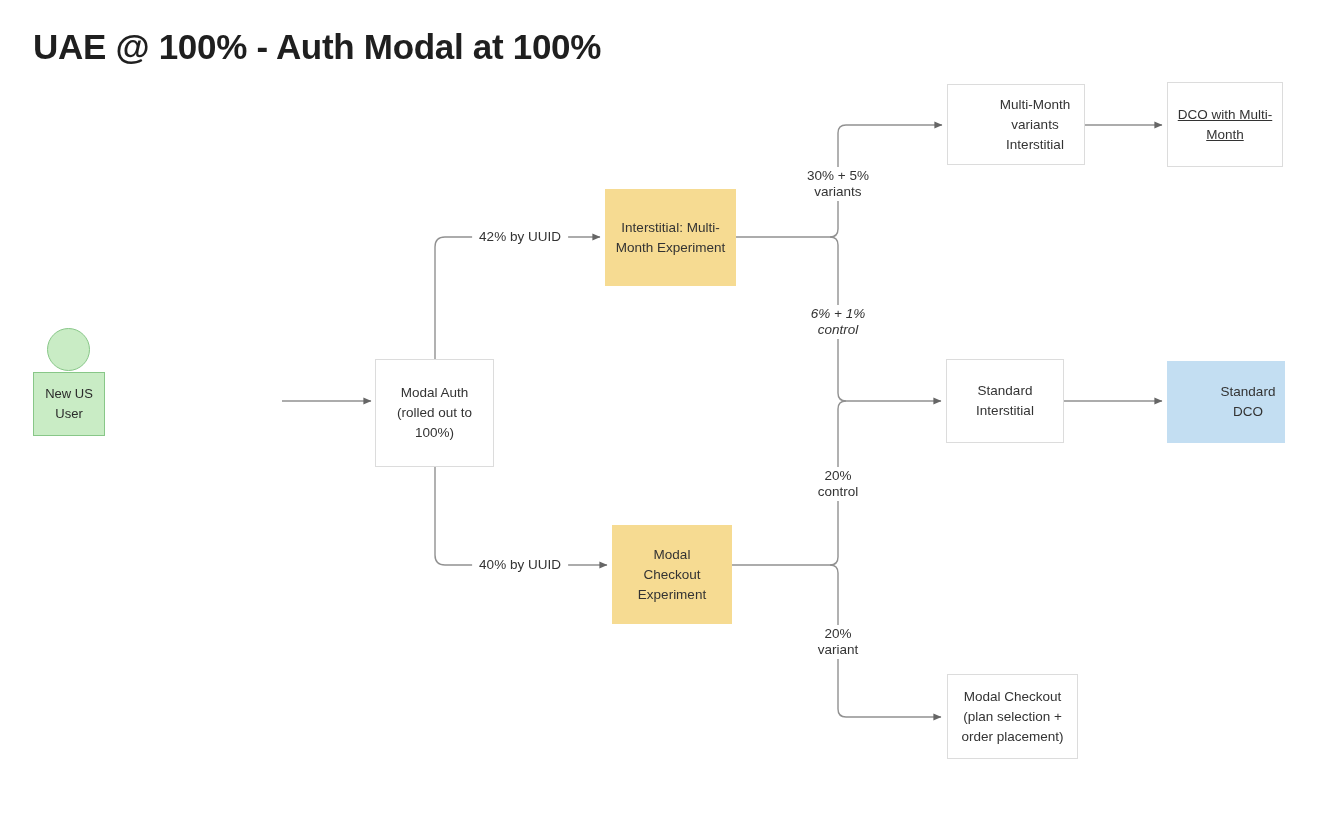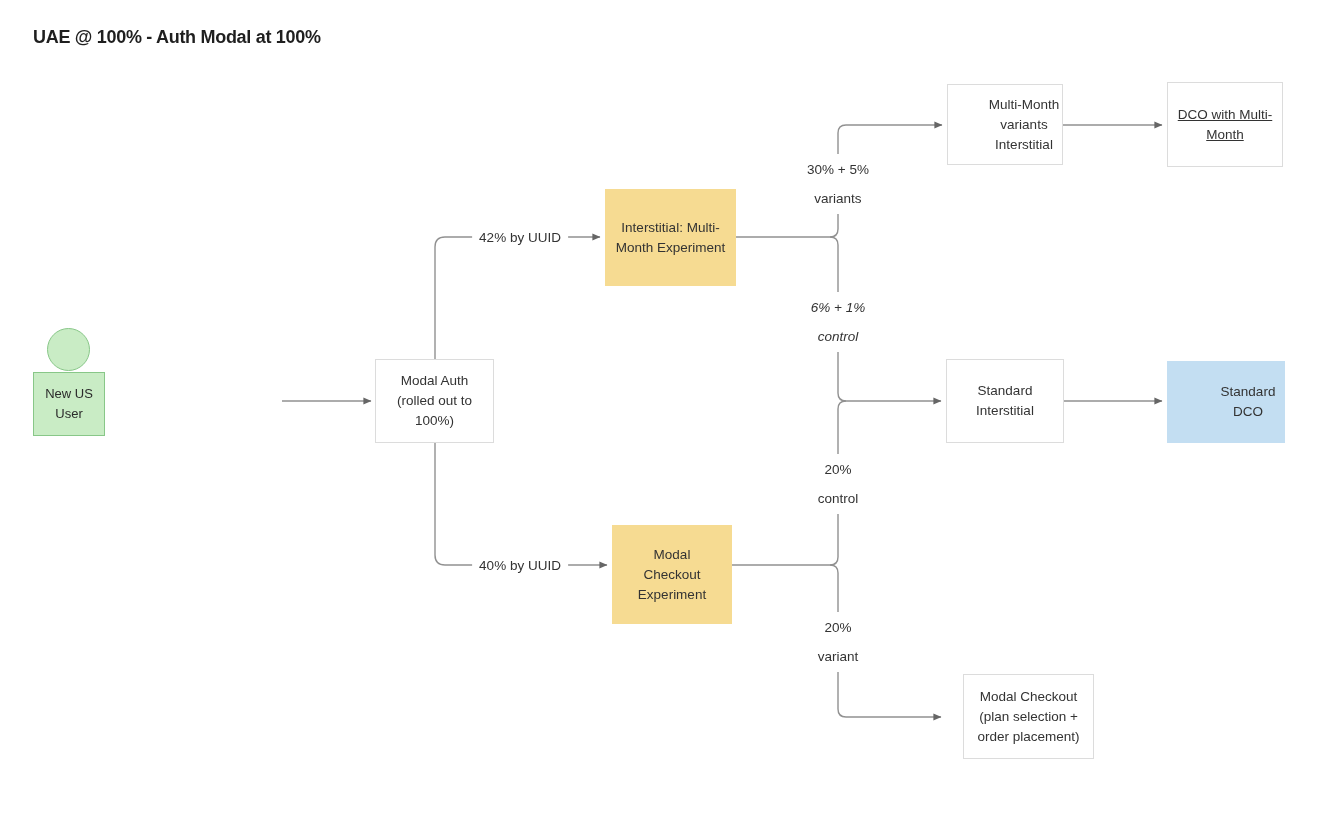--- a/index.html
+++ b/index.html
@@ -2,21 +2,21 @@
 <html style="--title-text: #1f1f1f; --node-text: #333333; --box-border: #dcdcdc; --yellow-fill: #f6db92; --blue-fill: #c3def2; --green-fill: #c9ecc5; --green-border: #88c788; --connector: #919191; --arrowhead: #666666;"><head>
 <meta charset="utf-8">
 <style>
   html,body{margin:0;padding:0;background:#ffffff;}
   .canvas{
     position:relative;width:1325px;height:825px;background:#ffffff;
     font-family:"Liberation Sans",sans-serif;overflow:hidden;
   }
   .title{
     position:absolute;left:33px;top:27px;
-    font-size:18px;font-weight:600;letter-spacing:-0.3px;
+    font-size:35px;font-weight:600;letter-spacing:-0.3px;
     color:var(--title-text,#1f1f1f);
   }
   .edges{position:absolute;left:0;top:0;z-index:1;pointer-events:none;}
   .node{
     position:absolute;z-index:2;box-sizing:border-box;
     display:flex;align-items:center;justify-content:center;
     text-align:center;white-space:pre-line;
     font-size:13.5px;line-height:20px;font-weight:500;
     color:var(--node-text,#333333);
   }
@@ -31,21 +31,21 @@
   .actor-head{
     position:absolute;z-index:1;border-radius:50%;
     background:var(--green-fill,#c9ecc5);
     border:1.5px solid var(--green-border,#88c788);
     box-sizing:border-box;
   }
   .edge-label{
     position:absolute;z-index:3;transform:translate(-50%,-50%);
     background:#ffffff;padding:1px 7px;
     text-align:center;white-space:pre-line;
-    font-size:13.5px;line-height:29px;font-weight:500;
+    font-size:13.5px;line-height:16px;font-weight:500;
     color:var(--node-text,#333333);
   }
 </style>
 </head>
 <body>
 
 <div class="canvas">
 
   <div class="title">UAE @ 100% - Auth Modal at 100%</div>
 
@@ -80,44 +80,44 @@
       <path d="M 1064 401 H 1162" marker-end="url(#arrow)"></path>
     </g>
   </svg>
 
   <div class="actor-head" style="left:47px;top:328px;width:43px;height:43px;"></div>
 
   <div class="node green-box" style="left:33px;top:372px;width:72px;height:64px;">New US
 User</div>
 
 
-  <div class="node white-box" style="left:375px;top:359px;width:119px;height:84px;">Modal Auth
+  <div class="node white-box" style="left:375px;top:359px;width:119px;height:108px;">Modal Auth
 (rolled out to
 100%)</div>
 
   <div class="node yellow-box" style="left:605px;top:189px;width:131px;height:97px;">Interstitial: Multi-
 Month Experiment</div>
 
-  <div class="node white-box" style="left:947px;top:84px;width:116px;height:81px;padding-left:38px;">Multi-Month
+  <div class="node white-box" style="left:947px;top:84px;width:138px;height:81px;padding-left:38px;">Multi-Month
 variants
 Interstitial</div>
 
   <div class="node white-box" style="left:1167px;top:82px;width:116px;height:85px;text-decoration:underline;">DCO with Multi-
 Month</div>
 
   <div class="node white-box" style="left:946px;top:359px;width:118px;height:84px;">Standard
 Interstitial</div>
 
   <div class="node blue-box" style="left:1167px;top:361px;width:118px;height:82px;">Standard DCO</div>
 
   <div class="node yellow-box" style="left:612px;top:516px;width:120px;height:99px;margin-top:9px;">Modal
 Checkout
 Experiment</div>
 
-  <div class="node white-box" style="left:947px;top:674px;width:131px;height:85px;margin-left:16px;">Modal Checkout
+  <div class="node white-box" style="left:947px;top:674px;width:131px;height:85px;">Modal Checkout
 (plan selection +
 order placement)</div>
 
   <div class="edge-label" style="left:520px;top:237px;">42% by UUID</div>
 
   <div class="edge-label" style="left:520px;top:565px;">40% by UUID</div>
 
   <div class="edge-label" style="left:838px;top:184px;">30% + 5%
 variants</div>
 

